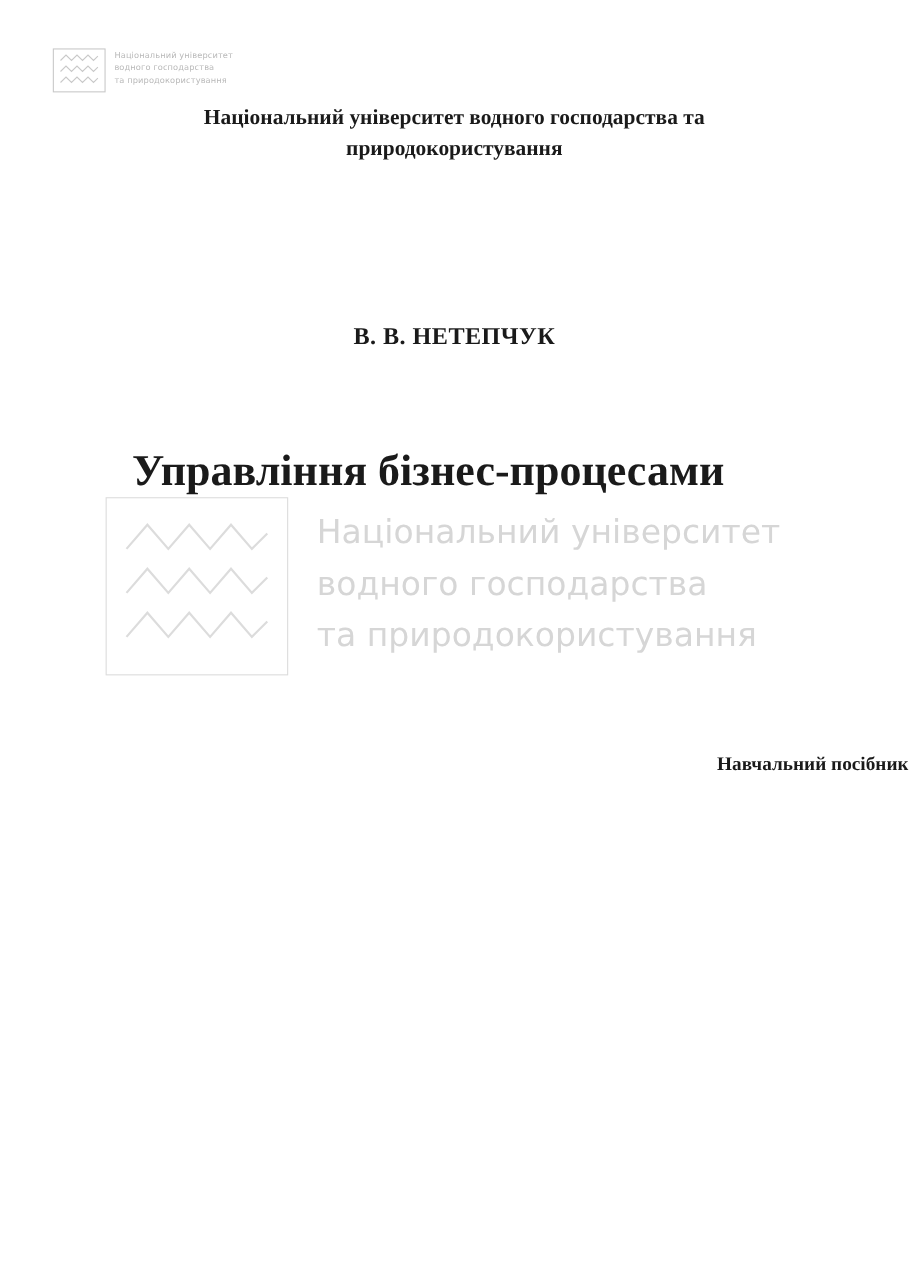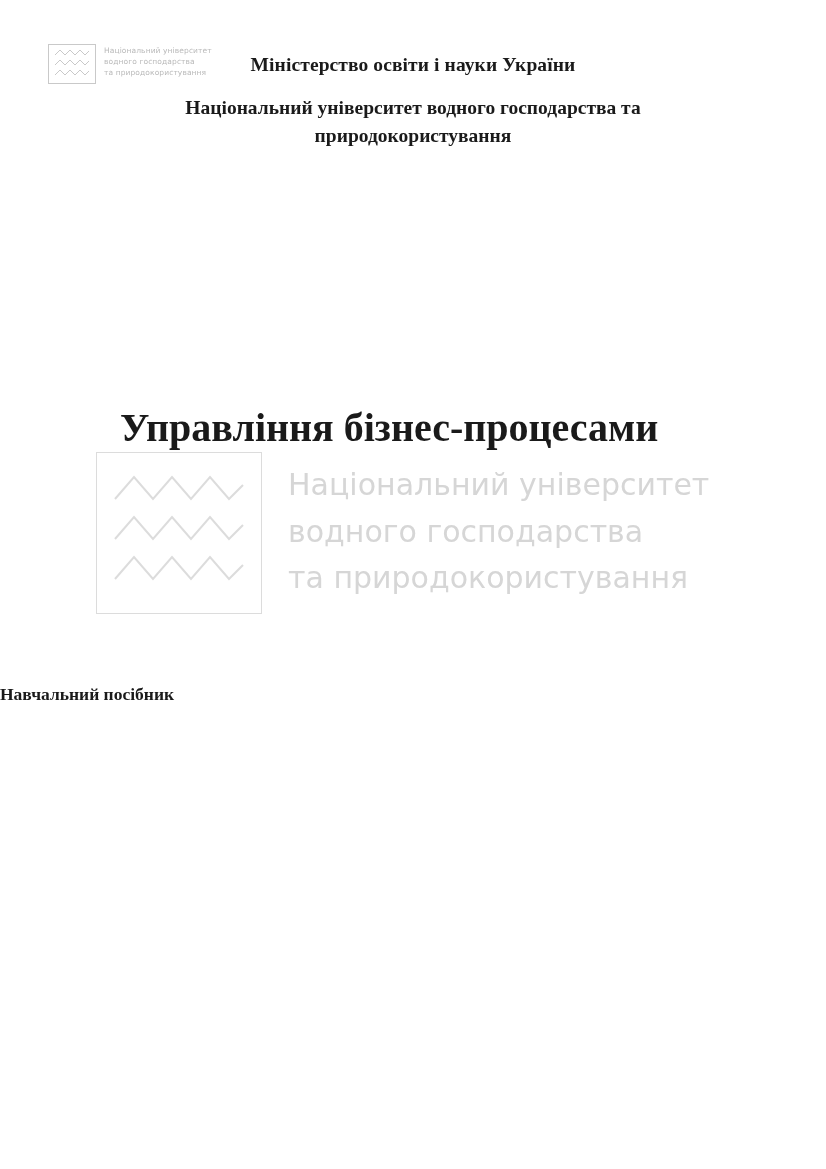--- a/index.html
+++ b/index.html
@@ -123,21 +123,21 @@
     white-space: pre-line;
     padding-top: 10px;
   }
 
   
   .subtitle {
     position: absolute;
     top: 684px;
     left: 0;
     width: 826px;
-    text-align: left;
+    text-align: right;
     font-size: 17.5px;
     font-weight: bold;
     z-index: 3;
   }
 
   
   .place-year {
     position: absolute;
     top: 1014px;
     left: 0;
@@ -158,23 +158,23 @@
         <polyline points="6,10 11,5 16,10 21,5 26,10 31,5 36,10 40,6" fill="none" stroke="#c9c9c9" stroke-width="1"></polyline>
         <polyline points="6,20 11,15 16,20 21,15 26,20 31,15 36,20 40,16" fill="none" stroke="#c9c9c9" stroke-width="1"></polyline>
         <polyline points="6,30 11,25 16,30 21,25 26,30 31,25 36,30 40,26" fill="none" stroke="#c9c9c9" stroke-width="1"></polyline>
       </svg>
     </span>
     <span class="mark-text">Національний університет
 водного господарства
 та природокористування</span>
   </div>
 
-  <div class="ministry">Міністерство освіти і науки України</div>
   <div class="university">Національний університет водного господарства та природокористування</div>
 
+  <div class="author">В. В. НЕТЕПЧУК</div>
 
   <div class="watermark">
     <span class="wm-mark">
       <svg width="164" height="160" viewBox="0 0 164 160" aria-hidden="true">
         <polyline points="18,46 37,24 56,46 75,24 94,46 113,24 132,46 146,32" fill="none" stroke="#dcdcdc" stroke-width="2"></polyline>
         <polyline points="18,86 37,64 56,86 75,64 94,86 113,64 132,86 146,72" fill="none" stroke="#dcdcdc" stroke-width="2"></polyline>
         <polyline points="18,126 37,104 56,126 75,104 94,126 113,104 132,126 146,112" fill="none" stroke="#dcdcdc" stroke-width="2"></polyline>
       </svg>
     </span>
     <span class="wm-text">Національний університет

